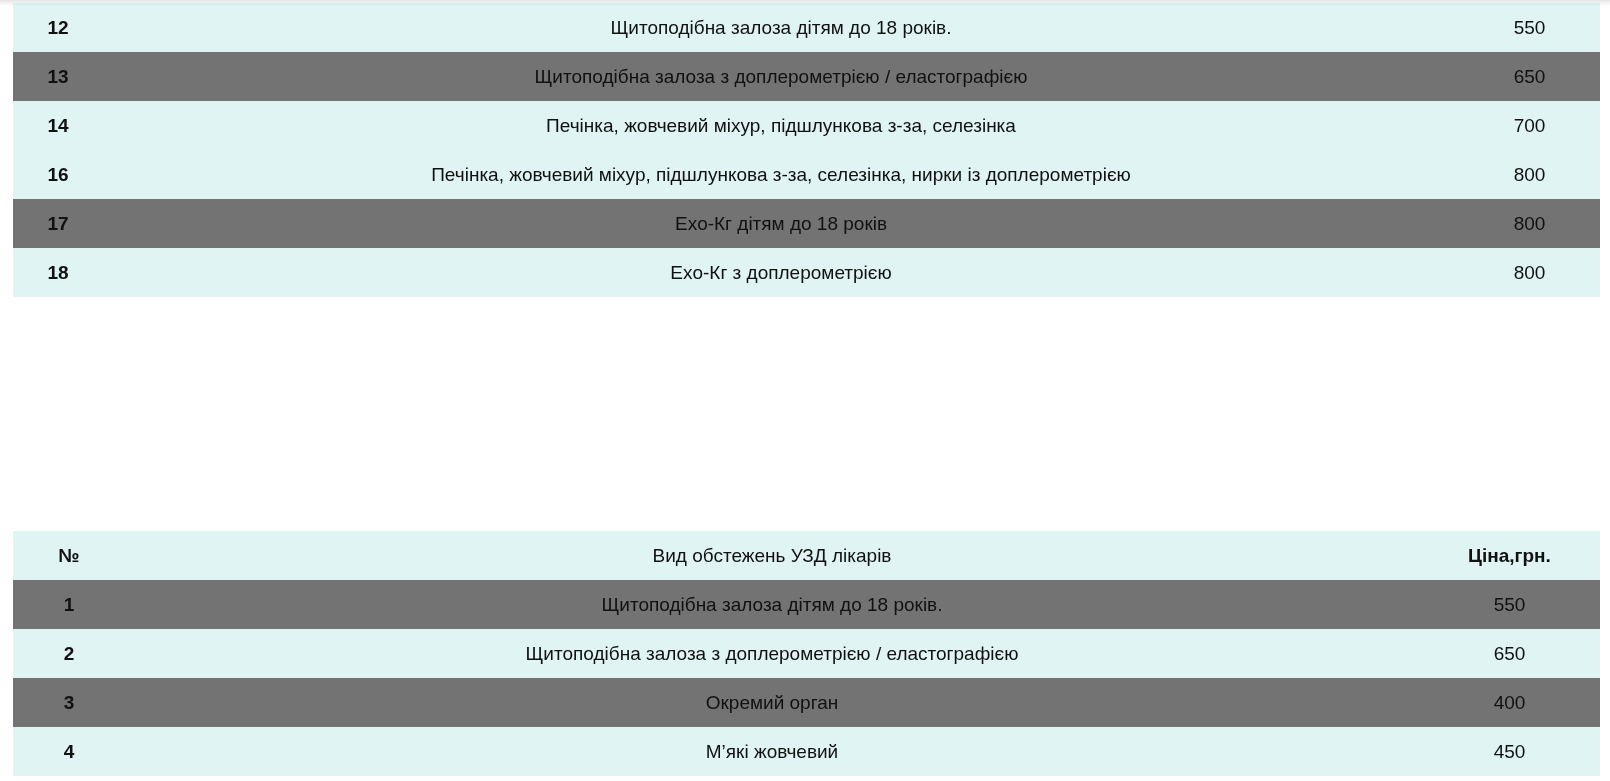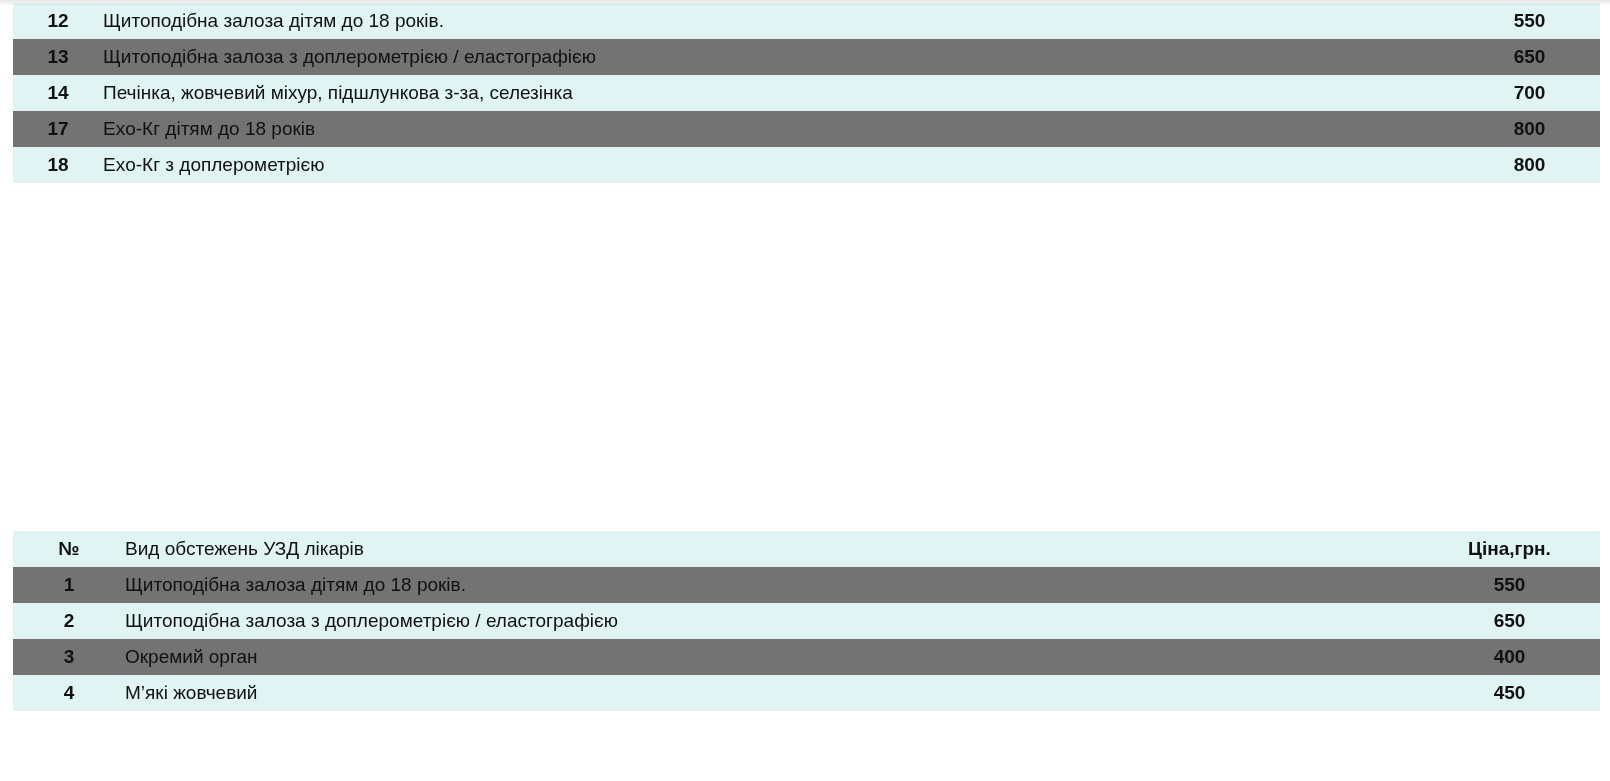--- a/index.html
+++ b/index.html
@@ -23,30 +23,30 @@
     .price-table {
       position: absolute;
       left: 13px;
       width: 1587px;
       border-collapse: collapse;
       table-layout: fixed;
     }
     #table-1 { top: 3px; }
     #table-2 { top: 531px; }
     .price-table td, .price-table th {
-      height: 36px;
+      height: 49px;
       padding: 0;
       font-size: 19px;
       vertical-align: middle;
     }
     .price-table tr.odd td, .price-table tr.odd th { background: #e1f4f4; }
     .price-table tr.even td { background: #737373; }
     .col-num { text-align: center; font-weight: bold; }
-    .col-name { text-align: left; font-weight: normal; }
-    .col-price { text-align: center; font-weight: bold; }
+    .col-name { text-align: center; font-weight: normal; }
+    .col-price { text-align: center; font-weight: normal; }
     .price-table th { font-weight: bold; }
     #table-1 .c1 { width: 90px; }
     #table-1 .c2 { width: 1356px; }
     #table-1 .c3 { width: 141px; }
     #table-2 .c1 { width: 112px; }
     #table-2 .c2 { width: 1294px; }
     #table-2 .c3 { width: 181px; }
   </style>
 </head>
 <body>
@@ -67,20 +67,25 @@
     </tr>
     <tr class="even">
       <td class="col-num">13</td>
       <td class="col-name">Щитоподібна залоза з доплерометрією / еластографією</td>
       <td class="col-price">650</td>
     </tr>
     <tr class="odd">
       <td class="col-num">14</td>
       <td class="col-name">Печінка, жовчевий міхур, підшлункова з-за, селезінка</td>
       <td class="col-price">700</td>
+    </tr>
+    <tr class="odd">
+      <td class="col-num">16</td>
+      <td class="col-name">Печінка, жовчевий міхур, підшлункова з-за, селезінка, нирки із доплерометрією</td>
+      <td class="col-price">800</td>
     </tr>
     <tr class="even">
       <td class="col-num">17</td>
       <td class="col-name">Exo-Кг дітям до 18 років</td>
       <td class="col-price">800</td>
     </tr>
     <tr class="odd">
       <td class="col-num">18</td>
       <td class="col-name">Exo-Кг з доплерометрією</td>
       <td class="col-price">800</td>

